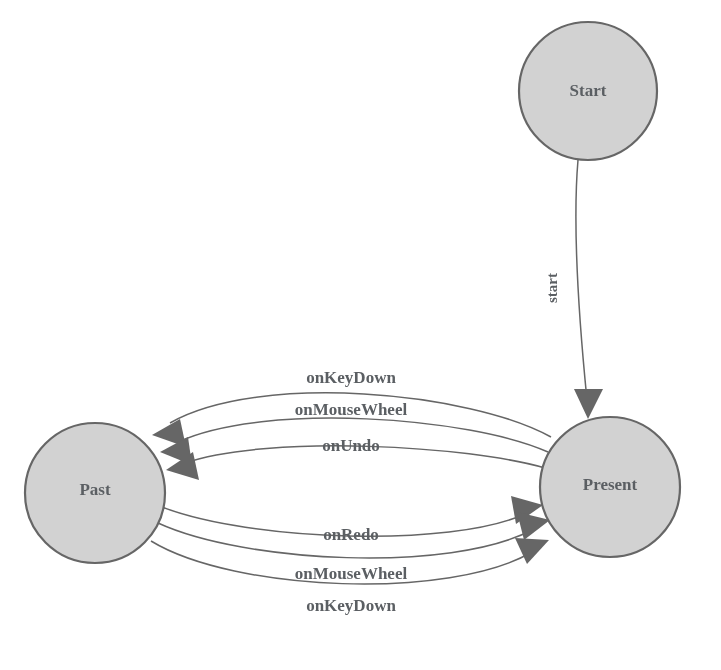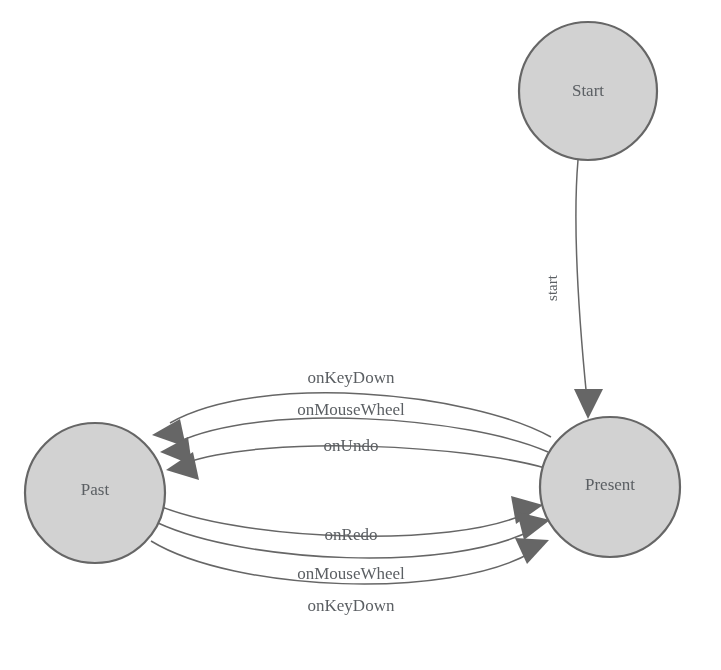--- a/index.html
+++ b/index.html
@@ -7,20 +7,21 @@
     padding: 0;
     background: #ffffff;
   }
   #canvas-wrap {
     position: relative;
     width: 721px;
     height: 670px;
     background: #ffffff;
     overflow: hidden;
     font-family: "Liberation Serif", "DejaVu Serif", serif;
+    font-weight: bold;
   }
   svg#diagram {
     position: absolute;
     left: 0;
     top: 0;
     width: 721px;
     height: 670px;
     display: block;
   }
   .node-circle {

